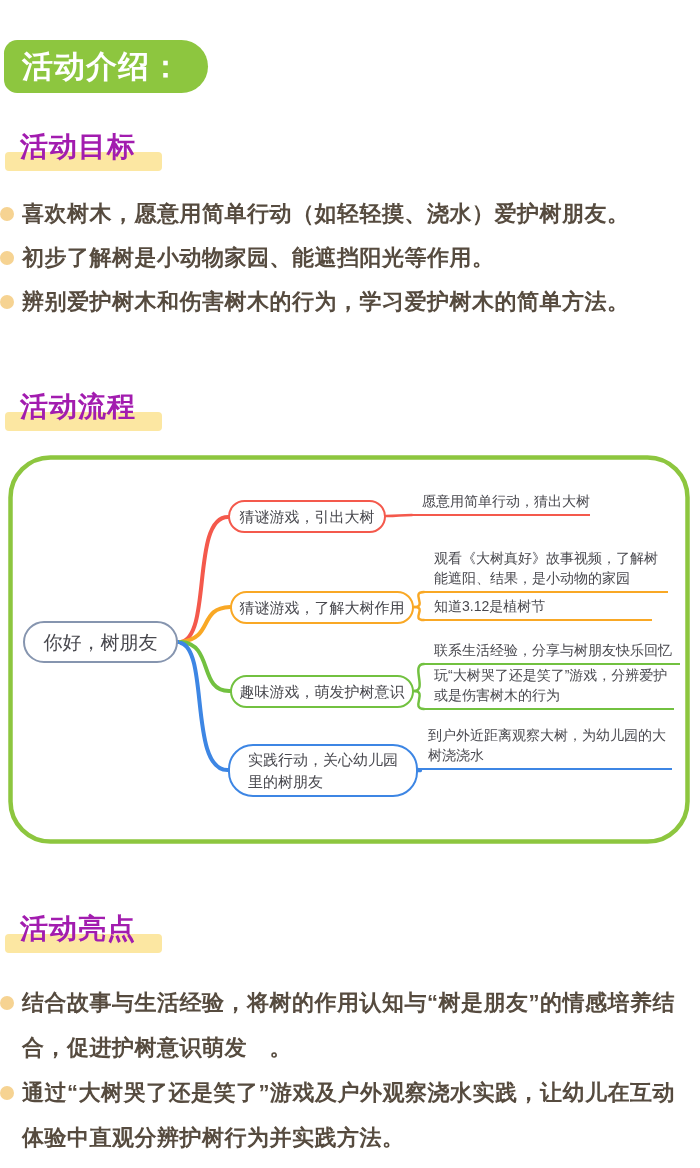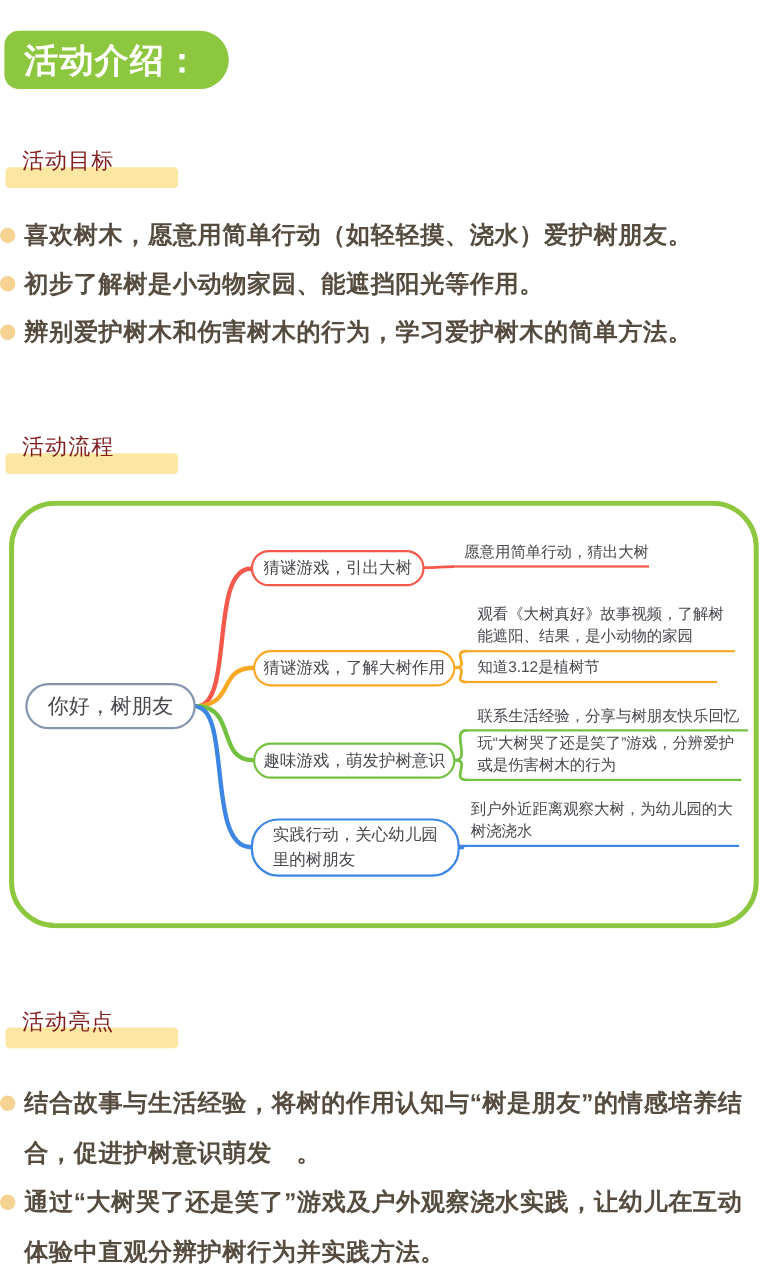--- a/index.html
+++ b/index.html
@@ -1,32 +1,32 @@
 <!DOCTYPE html>
 <html><head>
 <meta charset="utf-8">
 <style>
   html,body{margin:0;padding:0;background:#ffffff;}
   body{width:700px;height:1168px;position:relative;overflow:hidden;
        font-family:"Liberation Sans","DejaVu Sans",sans-serif;}
 
   
-  .badge{position:absolute;left:4px;top:28px;height:53px;
+  .badge{position:absolute;left:4px;top:40px;height:53px;
          background:#8DC63F;color:#fff;
          border-radius:14px 28px 28px 14px;
          display:flex;align-items:center;
          padding:0 26px 0 18px;
          font-size:31px;font-weight:700;letter-spacing:1px;}
 
   
   .sec{position:absolute;left:5px;width:260px;height:46px;}
   .sec .hl{position:absolute;left:0;top:22px;width:157px;height:19px;
            background:#FCE7A2;border-radius:4px;}
-  .sec h2{position:relative;margin:0 0 0 15px;font-size:20px;font-weight:400;
-          color:#7f1d1d;letter-spacing:1px;line-height:34px;}
+  .sec h2{position:relative;margin:0 0 0 15px;font-size:28px;font-weight:700;
+          color:#a21caf;letter-spacing:1px;line-height:34px;}
   .sec-goals{top:130px;}
   .sec-process{top:390px;}
   .sec-highlights{top:912px;}
 
   
   .blist{position:absolute;left:0;width:690px;margin:0;padding:0;list-style:none;}
   .blist li{display:flex;align-items:flex-start;}
   .dot{flex:0 0 14px;width:14px;height:14px;border-radius:50%;
        background:#F6D392;margin:15px 8px 0 0;}
   .btxt{font-size:22px;font-weight:700;color:#564B3F;line-height:44px;

